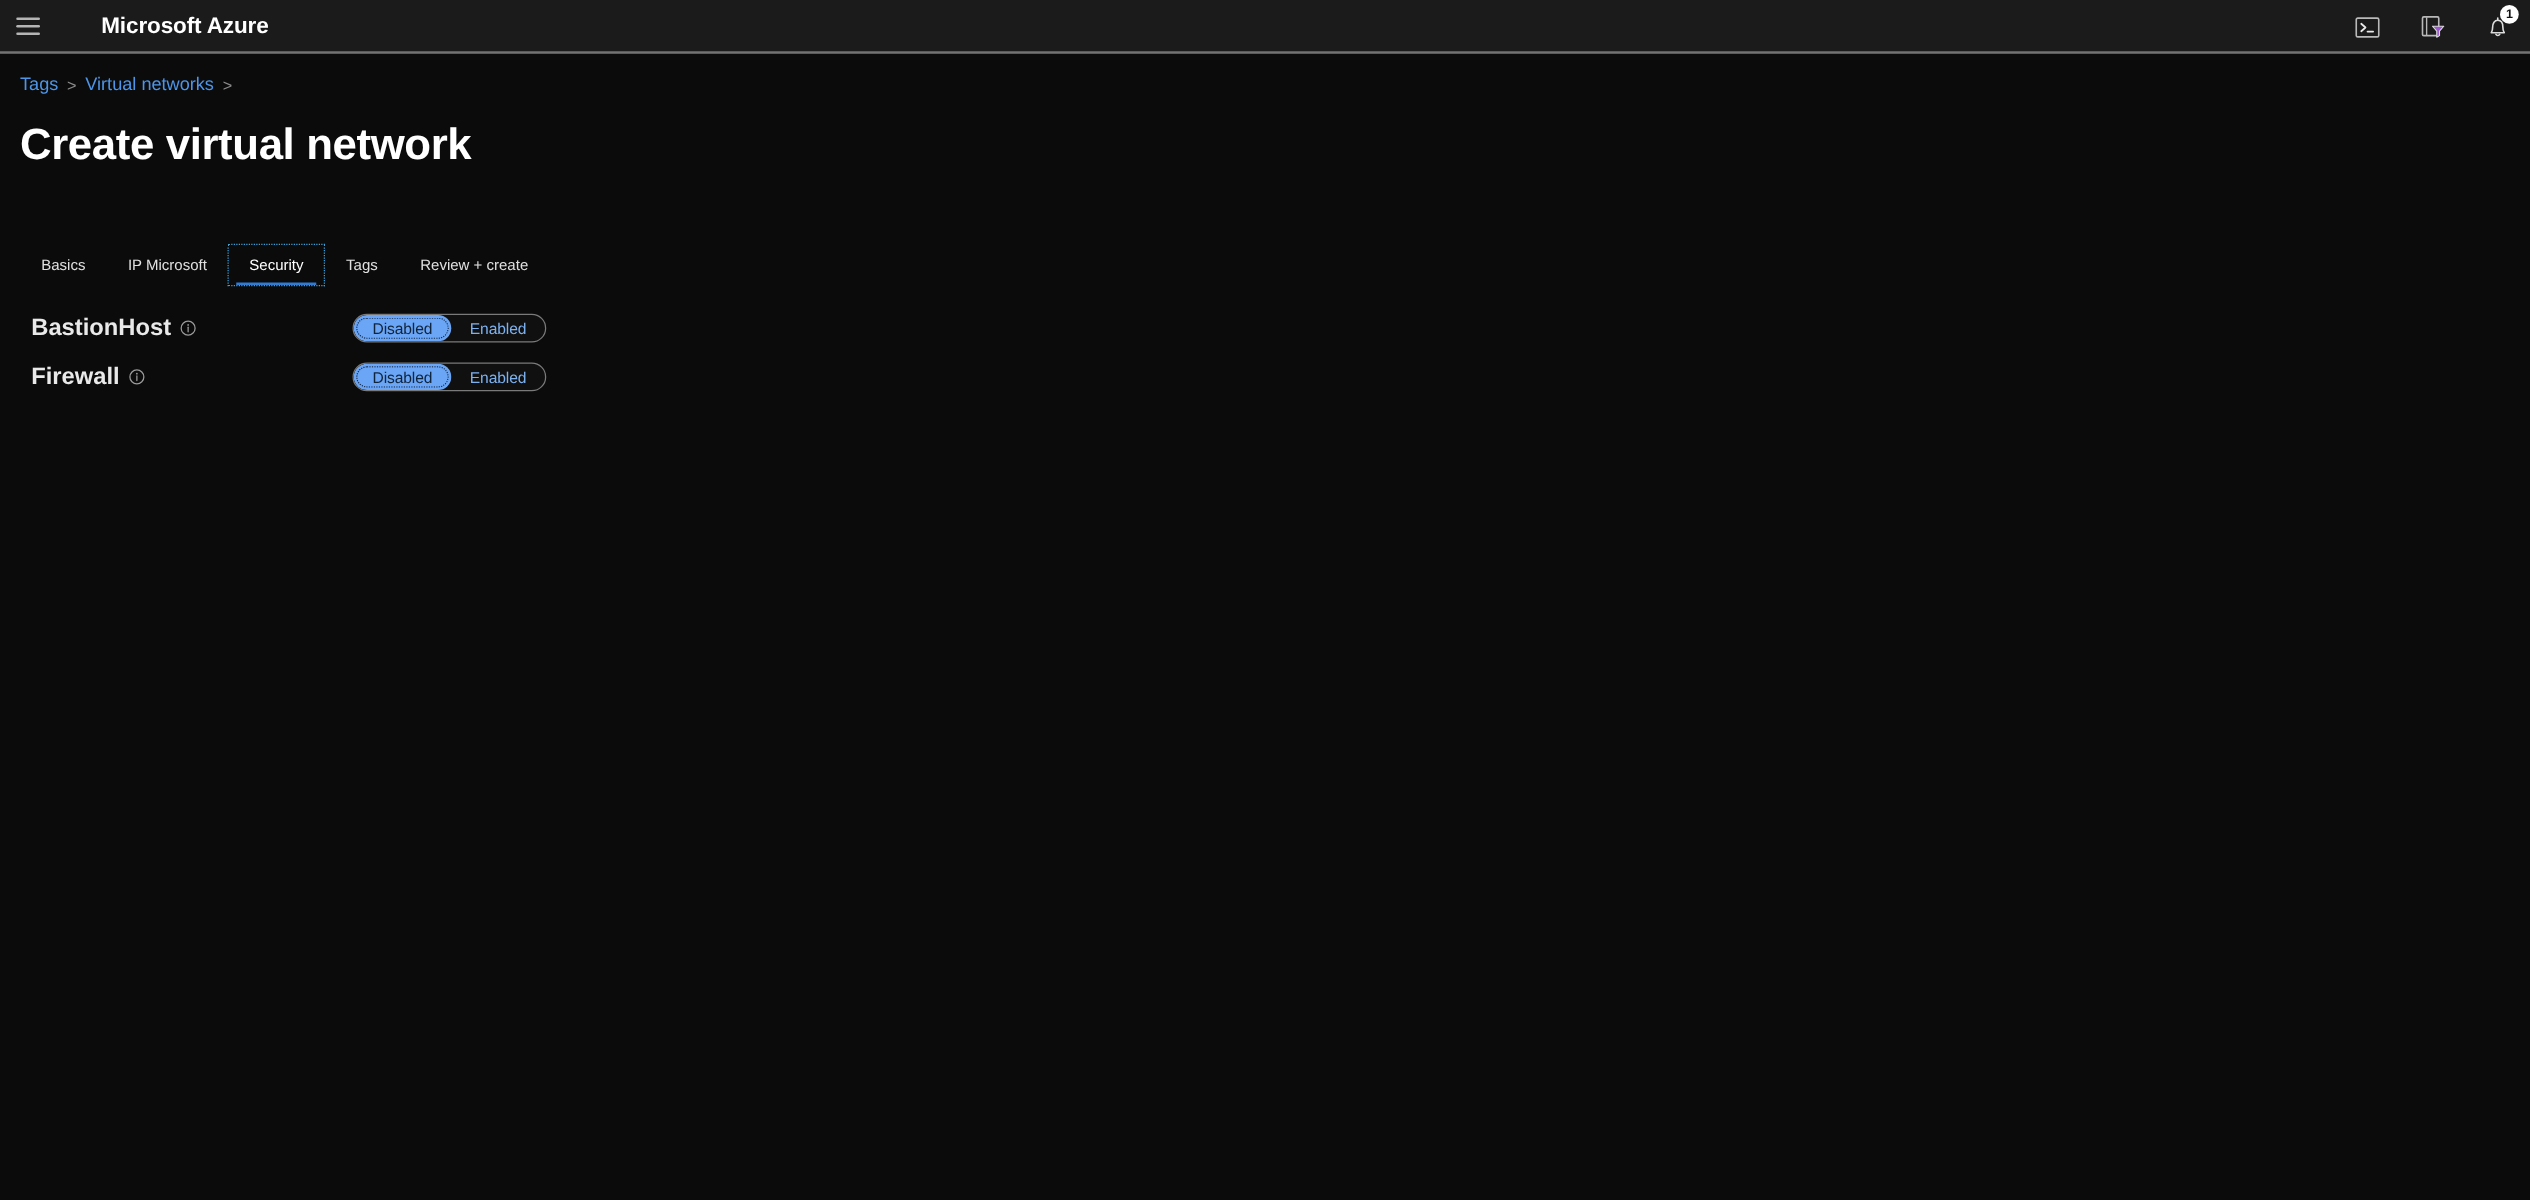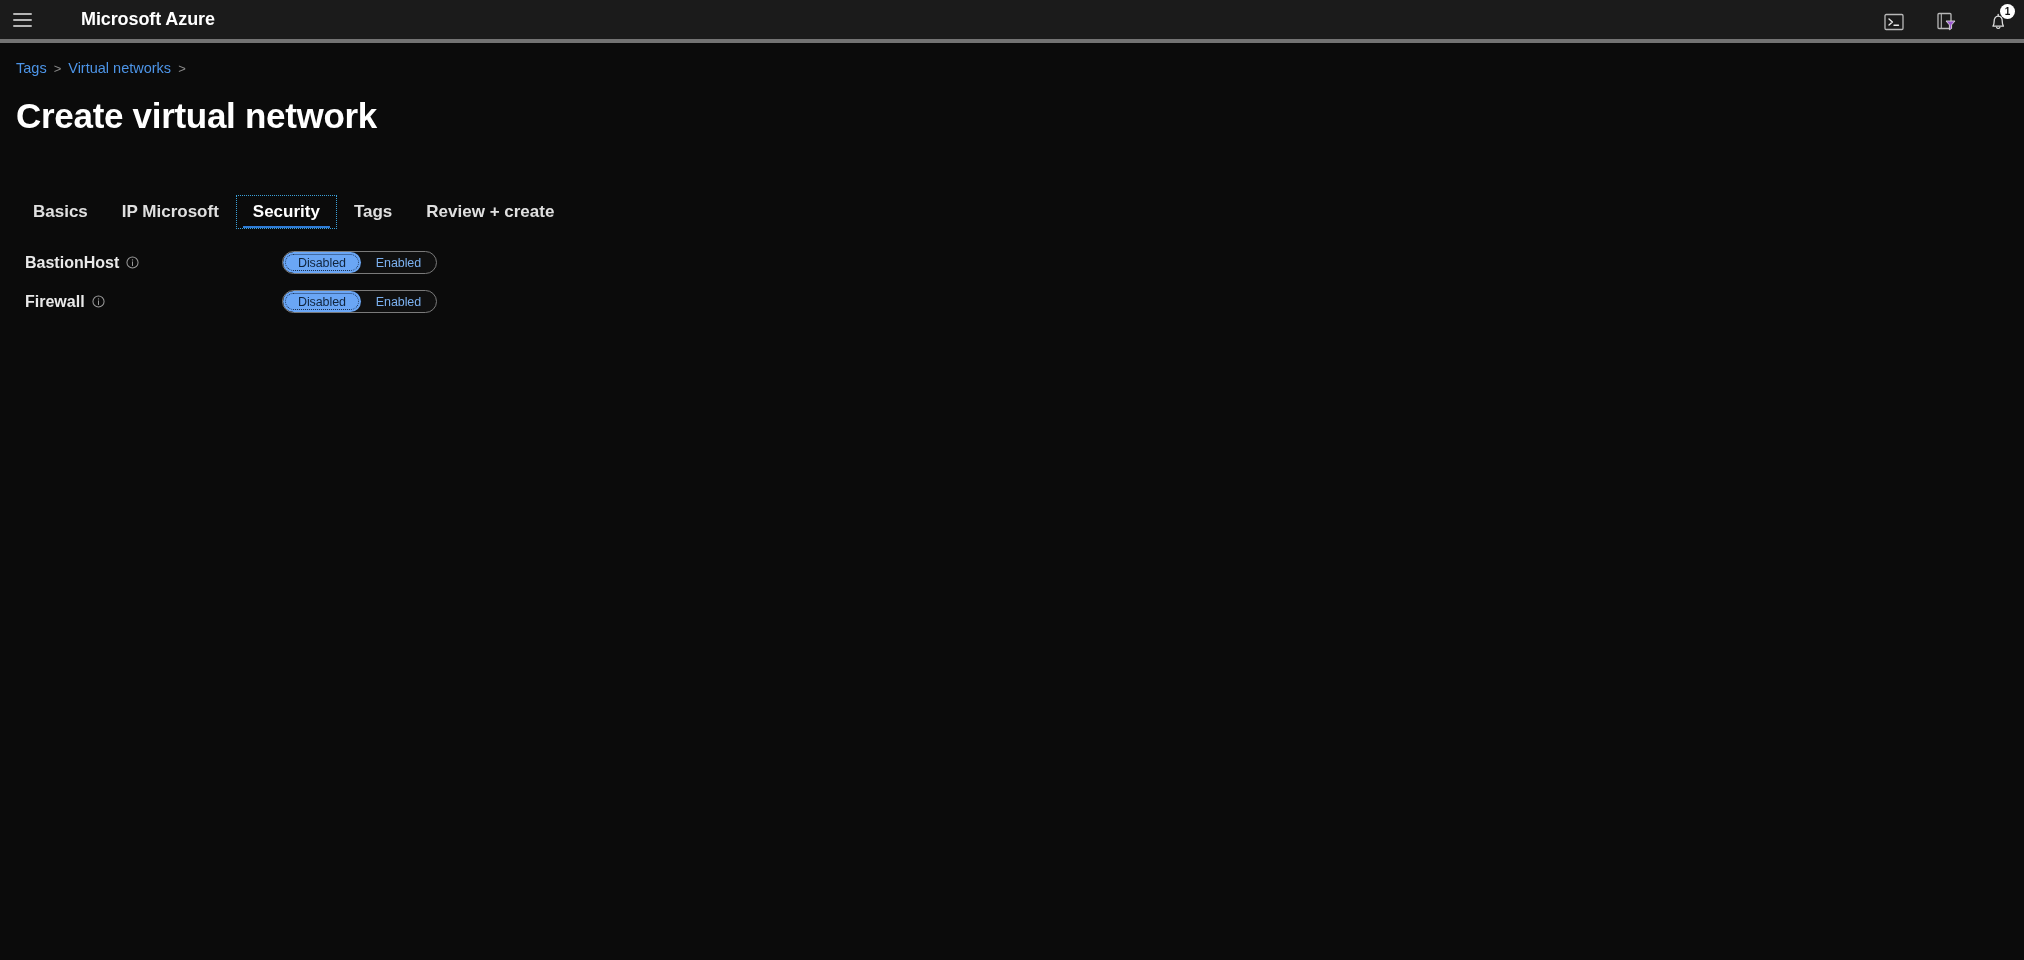--- a/index.html
+++ b/index.html
@@ -13,21 +13,21 @@
     -webkit-font-smoothing: antialiased;
   }
 
   
   .topbar {
     position: absolute;
     top: 0; left: 0;
     width: 2024px;
     height: 43px;
     background: #1b1b1b;
-    border-bottom: 4px solid #737373;
+    border-bottom: 2px solid #737373;
     display: flex;
     align-items: center;
   }
 
   .hamburger {
     width: 44px;
     height: 43px;
     display: flex;
     flex-direction: column;
     align-items: center;
@@ -157,22 +157,22 @@
     align-items: stretch;
     height: 34px;
   }
   .tab {
     position: relative;
     padding: 0 17px;
     display: flex;
     align-items: center;
     justify-content: center;
     color: #e0e0e0;
-    font-size: 17px;
-    font-weight: bold;
+    font-size: 12px;
+    font-weight: normal;
     cursor: pointer;
     white-space: nowrap;
   }
   .tab.active {
     color: #ffffff;
     outline: 1px dotted #3aa0d8;
     outline-offset: -1px;
   }
   .tab.active::after {
     content: "";
@@ -197,21 +197,21 @@
     display: flex;
     align-items: center;
   }
   .row-label {
     position: absolute;
     left: 25px;
     display: flex;
     align-items: center;
     gap: 7px;
     color: #e9e9e9;
-    font-size: 16px;
+    font-size: 19px;
     font-weight: bold;
     white-space: nowrap;
   }
   .info-icon {
     width: 13px;
     height: 13px;
     display: block;
     cursor: pointer;
     flex: 0 0 13px;
   }

